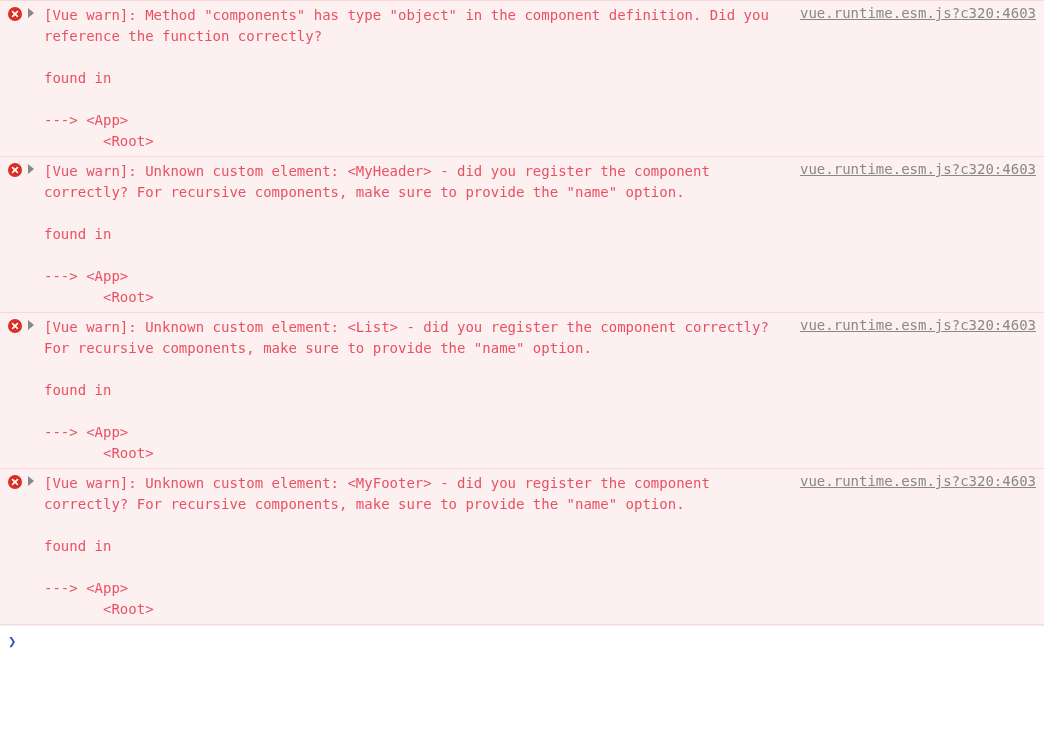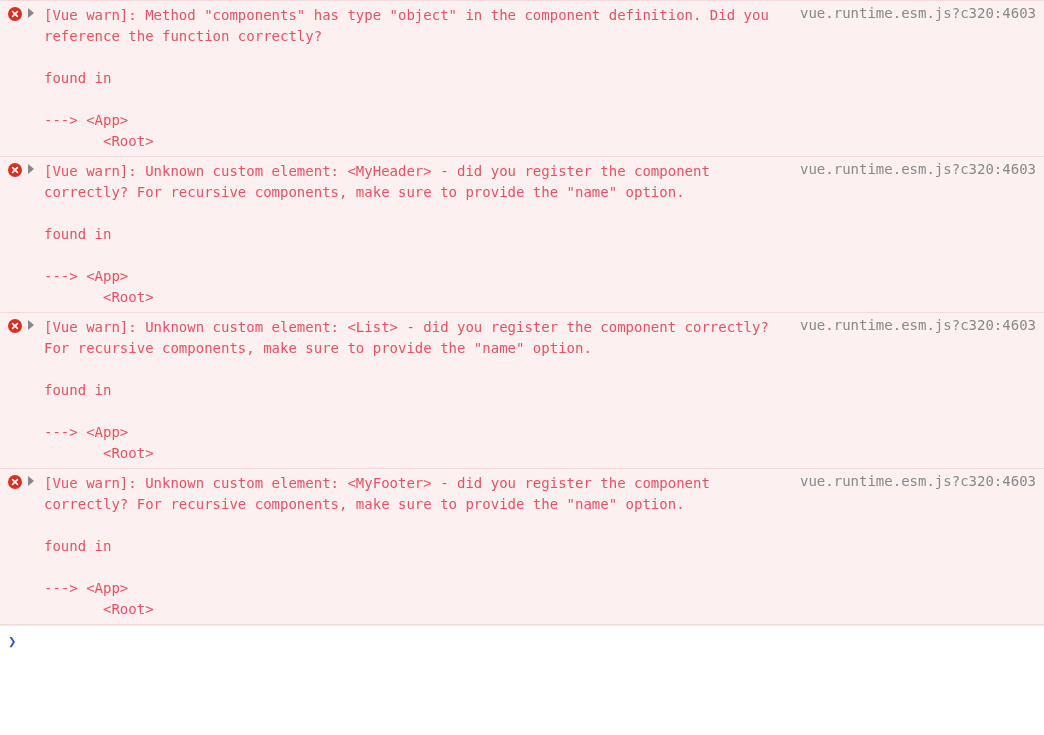--- a/index.html
+++ b/index.html
@@ -49,20 +49,21 @@
   .msg-col {
     flex: 1 1 auto;
     color: #e85163;
     line-height: 1.5;
     white-space: pre-wrap;
     word-break: break-word;
   }
   .src-col {
     flex: 0 0 auto;
     color: #888;
+    text-decoration: underline;
     text-align: right;
     padding-left: 8px;
     white-space: nowrap;
   }
   .prompt-row {
     display: flex;
     align-items: center;
     padding: 6px 8px;
     border-top: 1px solid #eee;
     gap: 6px;

